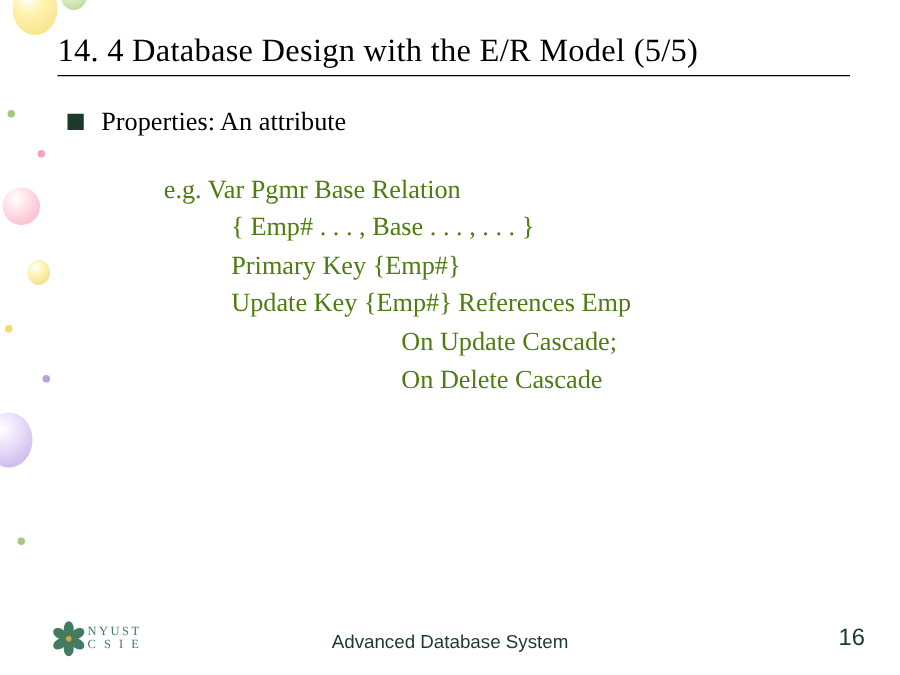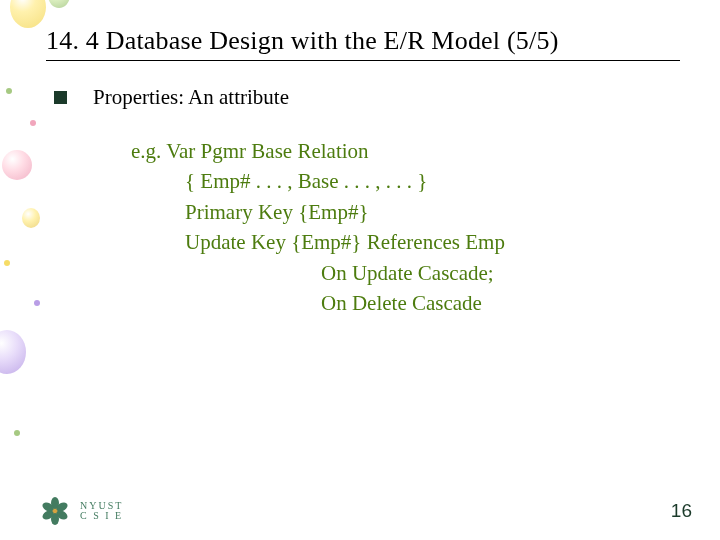--- a/index.html
+++ b/index.html
@@ -38,21 +38,20 @@
     margin-bottom: 24px;
     letter-spacing: 0.2px;
   }
   .bullets { margin-left: 4px; }
   .bullet {
     display: flex;
     align-items: flex-start;
     font-size: 21px;
     color: #000;
     margin-bottom: 26px;
-    gap: 12px;
   }
   .bullet .sq {
     width: 13px; height: 13px; background: #1b3a2a;
     margin-top: 6px; margin-right: 14px; flex: 0 0 auto;
   }
   .example {
     font-size: 21px;
     color: #4d7c0f;
     margin-left: 81px;
     line-height: 1.45;
@@ -61,21 +60,21 @@
   .example .l-ind2 { padding-left: 190px; }
 
   .footer {
     position: absolute;
     left: 0; right: 0; bottom: 14px;
     height: 30px;
   }
   .logo {
     position: absolute;
     left: 42px; bottom: 2px;
-    display: flex; align-items: center; gap: 12px;
+    display: flex; align-items: center; gap: 2px;
     opacity: 0.9;
   }
   .logo .flower {
     position: relative;
     width: 26px;
     height: 26px;
   }
   .logo .flower .center {
     position: absolute;
     left: 9px;
@@ -150,14 +149,15 @@
       <div class="petal" style="transform:rotate(120deg)"></div>
       <div class="petal" style="transform:rotate(180deg)"></div>
       <div class="petal" style="transform:rotate(240deg)"></div>
       <div class="petal" style="transform:rotate(300deg)"></div>
     </div>
     <div class="logo-text">
       <div>NYUST</div>
       <div>C S I E</div>
     </div>
   </div>
+  <div class="foot-center">Advanced Database System</div>
   <div class="pagenum">16</div>
 </div>
 
 </body></html>

